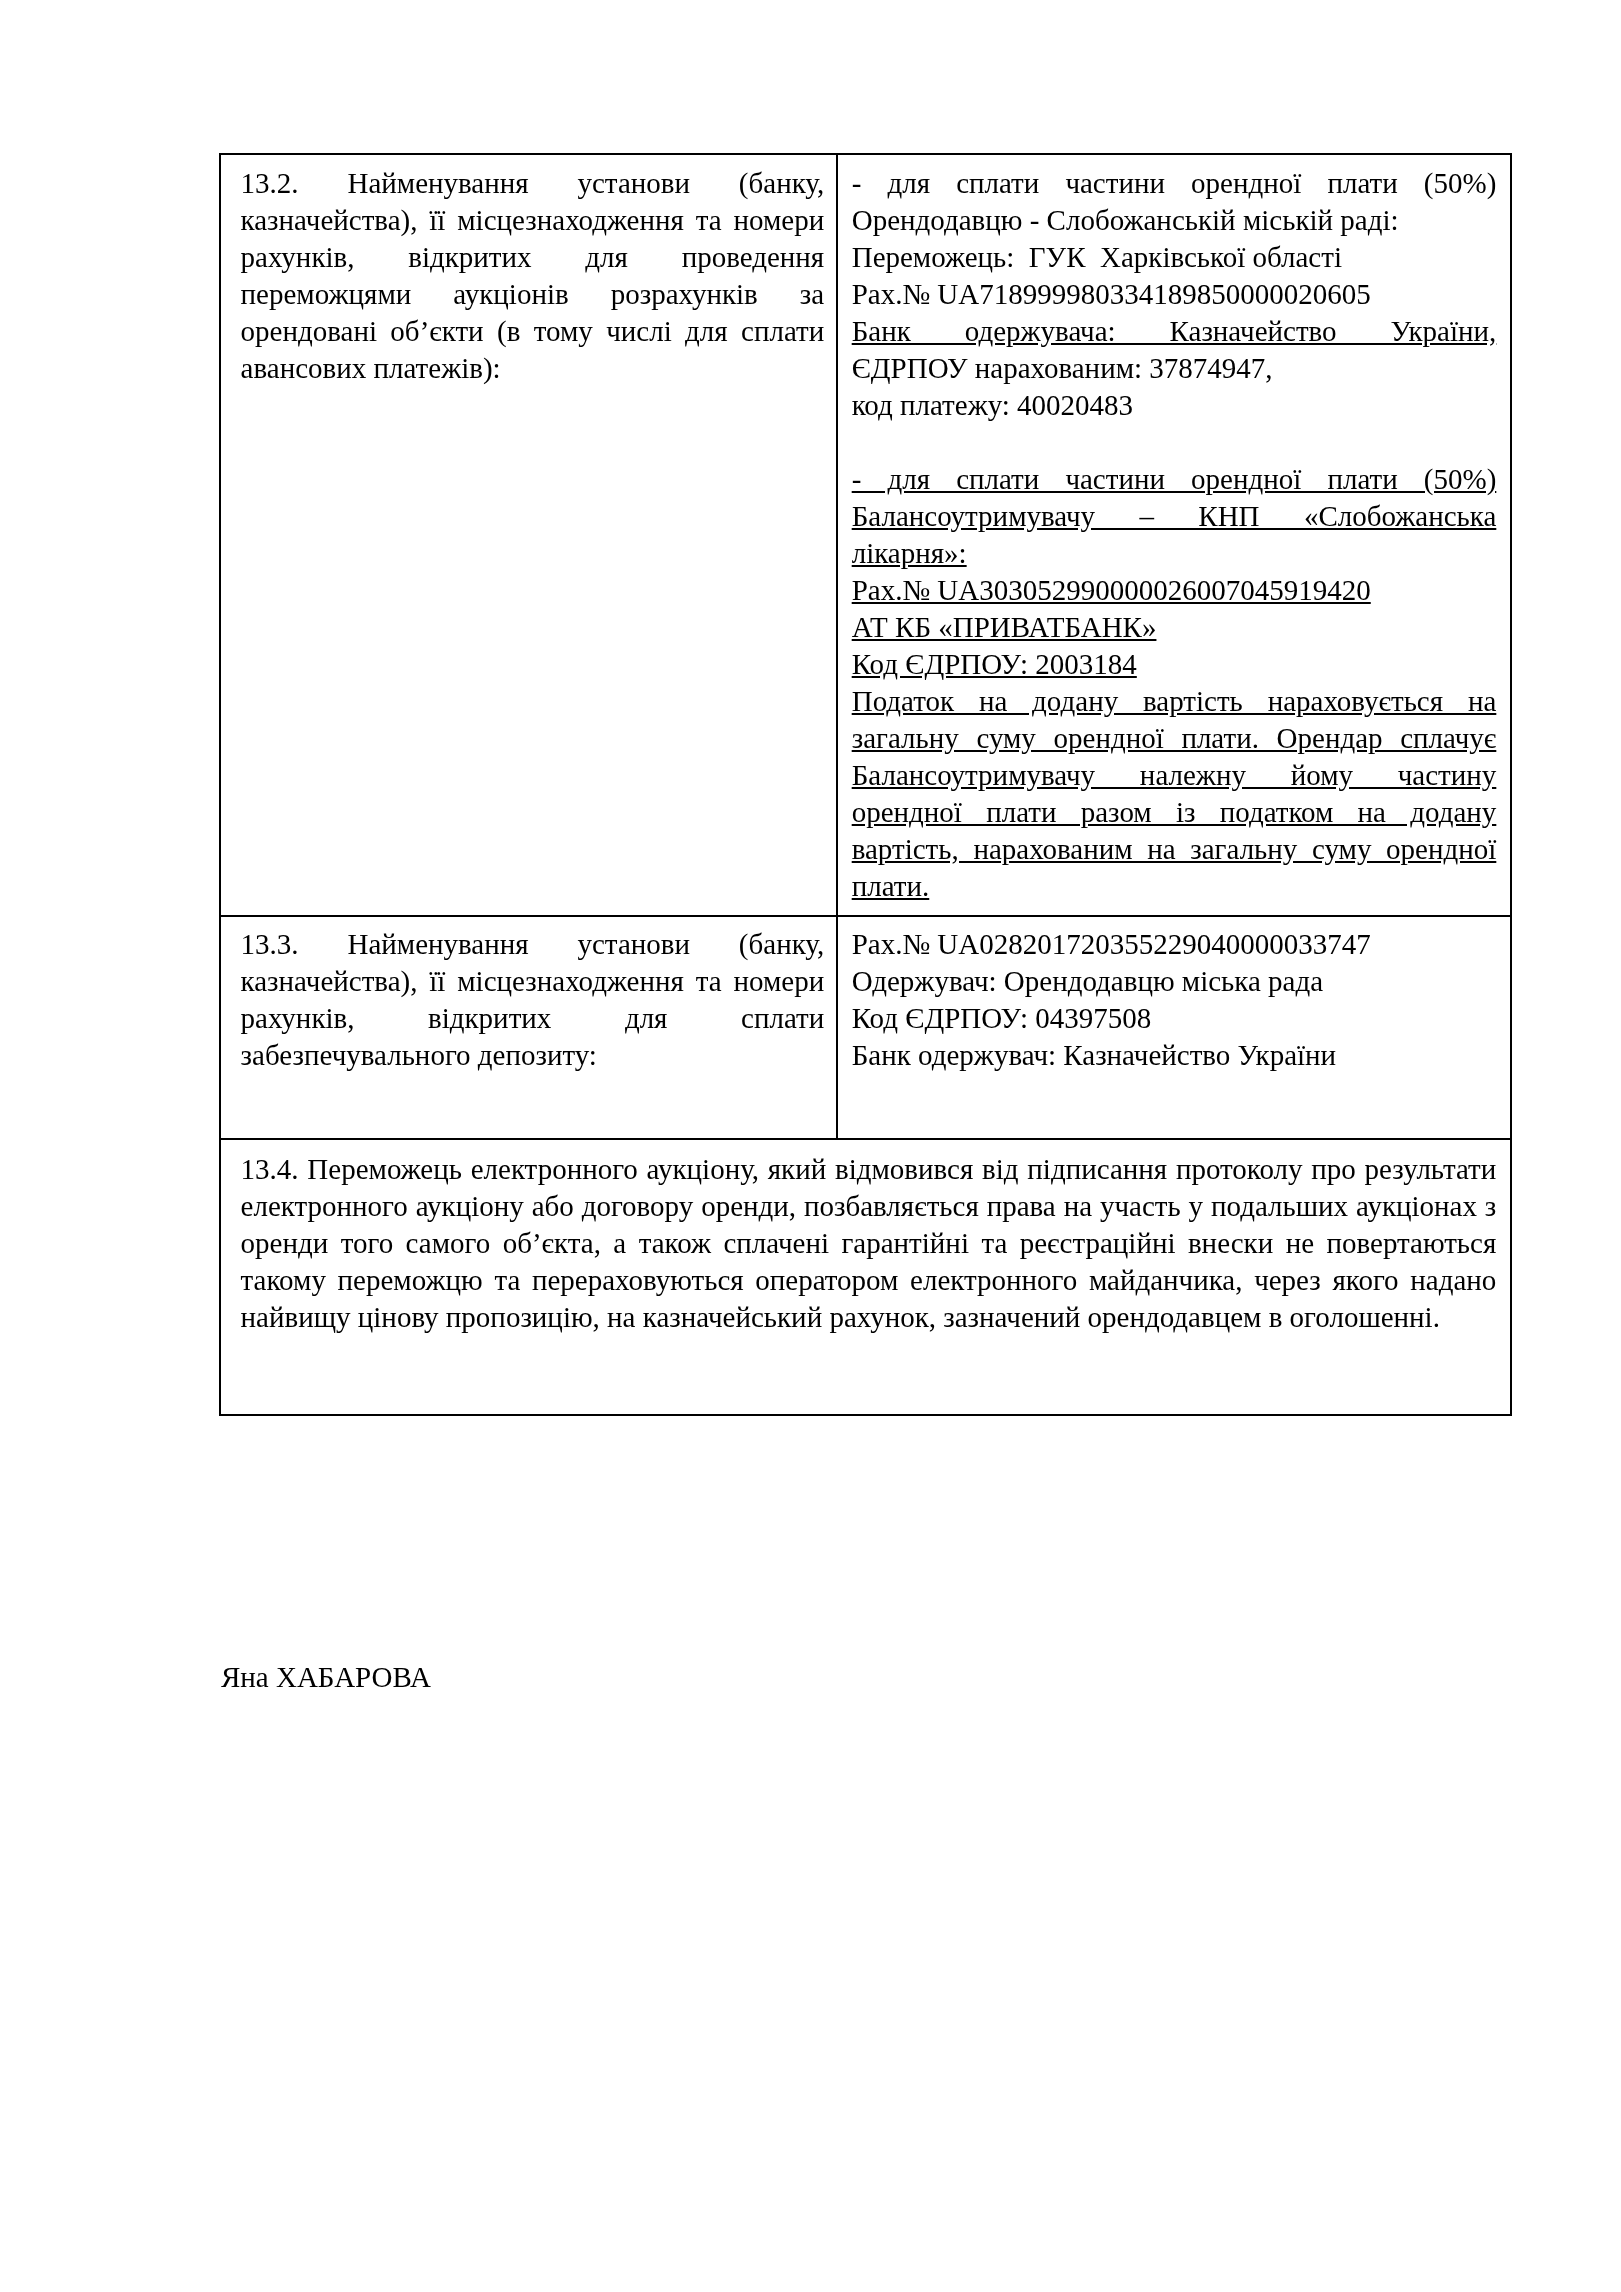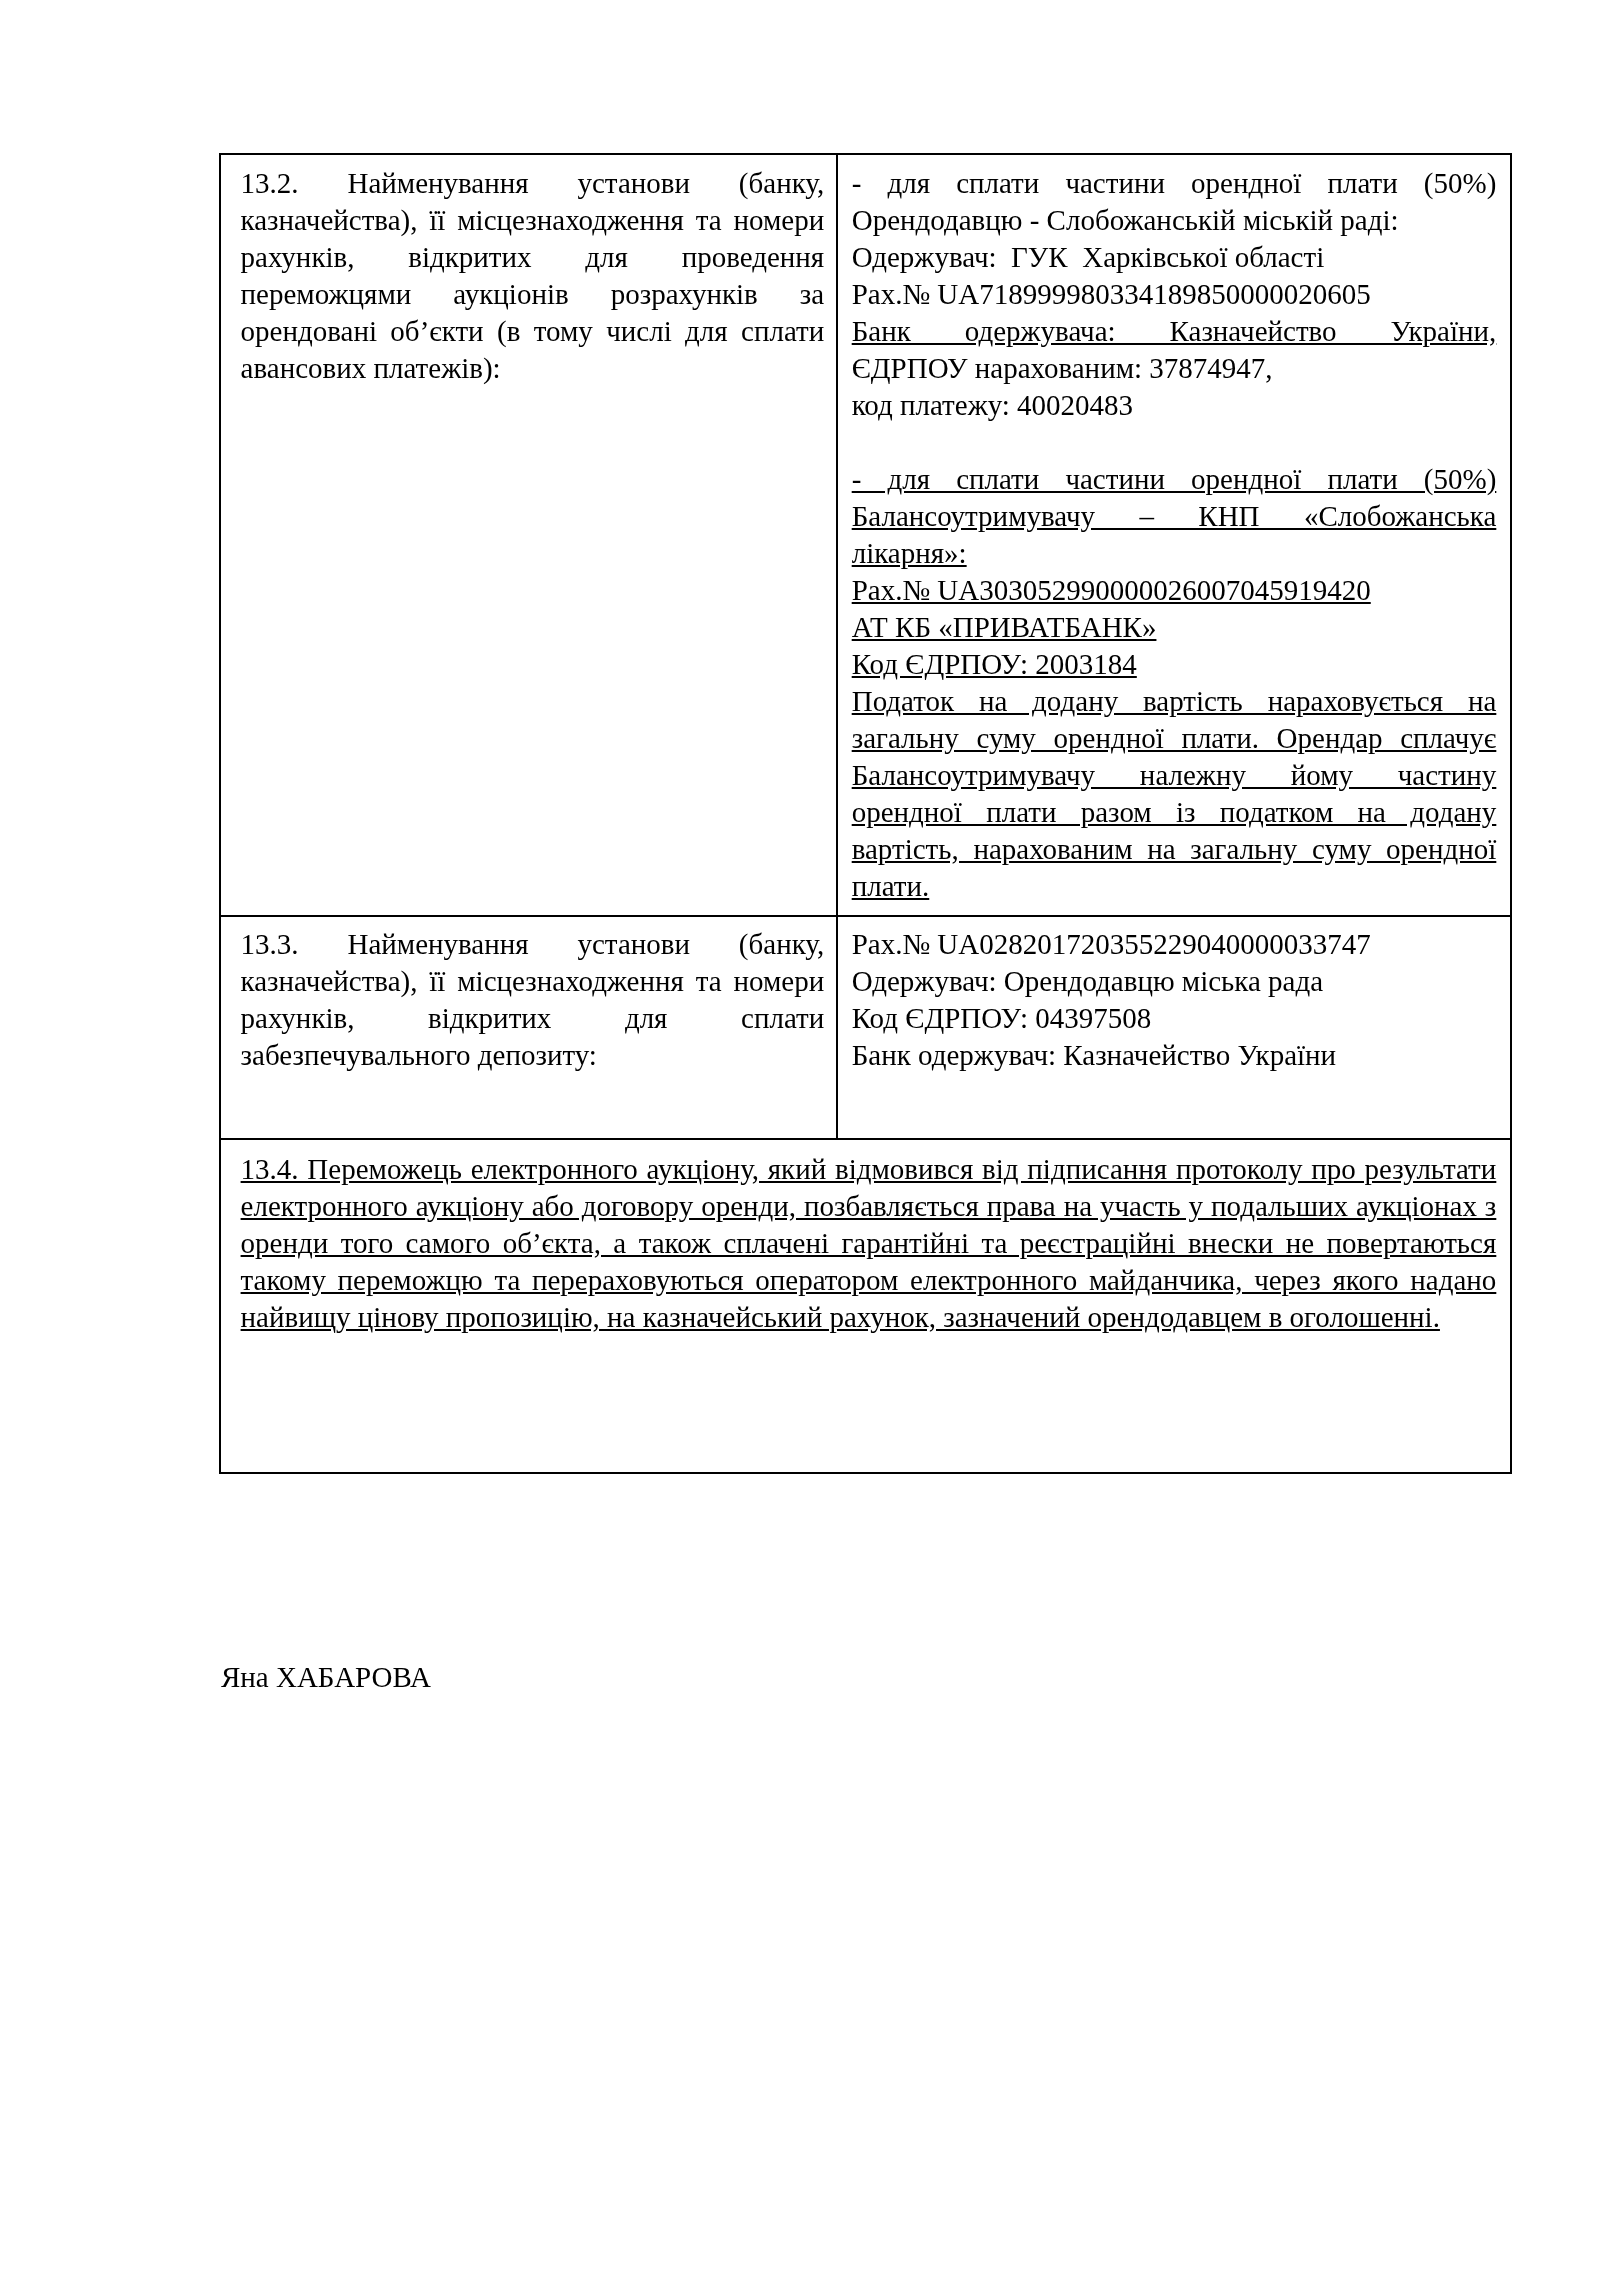--- a/index.html
+++ b/index.html
@@ -26,21 +26,21 @@
   }
   table.terms td {
     border: 2px solid #000000;
     vertical-align: top;
     box-sizing: border-box;
   }
   col.c-left  { width: 617px; }
   col.c-right { width: 674px; }
   tr.r1 { height: 548px; }
   tr.r2 { height: 223px; border-radius: 11px; }
-  tr.r3 { height: 334px; text-decoration: underline; }
+  tr.r3 { height: 276px; }
   td.lcell { padding: 9.8px 11.8px 9.8px 19.6px; }
   td.rcell { padding: 9.8px 13.7px 9.8px 13.7px; }
   td.fullcell { padding: 11.8px 13.7px 9.8px 19.6px; }
   p { margin: 0; }
   .just { text-align: justify; }
   .stretch { text-align: justify; text-align-last: justify; text-decoration: underline; }
   .line { white-space: pre-wrap; }
   .gap { margin-top: 37px; text-decoration: underline; }
   .signature {
     position: absolute;
@@ -63,21 +63,21 @@
       <col class="c-right">
     </colgroup>
   <tbody>
       <tr class="r1">
     <td class="lcell">
       <p class="just">13.2. Найменування установи (банку, казначейства), її місцезнаходження та номери рахунків, відкритих для проведення переможцями аукціонів розрахунків за орендовані об’єкти (в тому числі для сплати авансових платежів):</p>
     </td>
     <td class="rcell">
       <div>
         <p class="just">- для сплати частини орендної плати (50%) Орендодавцю - Слобожанській міській раді:</p>
-        <p class="line">Одержувач:  ГУК  Харківської області</p>
+        <p class="line">Переможець:  ГУК  Харківської області</p>
         <p class="line">Рах.№ UA718999980334189850000020605</p>
         <p class="stretch">Банк одержувача: Казначейство України,</p>
         <p class="line">ЄДРПОУ нарахованим: 37874947,</p>
         <p class="line">код платежу: 40020483</p>
       </div>
       <div class="gap">
         <p class="just">- для сплати частини орендної плати (50%) Балансоутримувачу – КНП «Слобожанська лікарня»:</p>
         <p class="line">Рах.№ UA303052990000026007045919420</p>
         <p class="line">АТ КБ «ПРИВАТБАНК»</p>
         <p class="line">Код ЄДРПОУ: 2003184</p>

